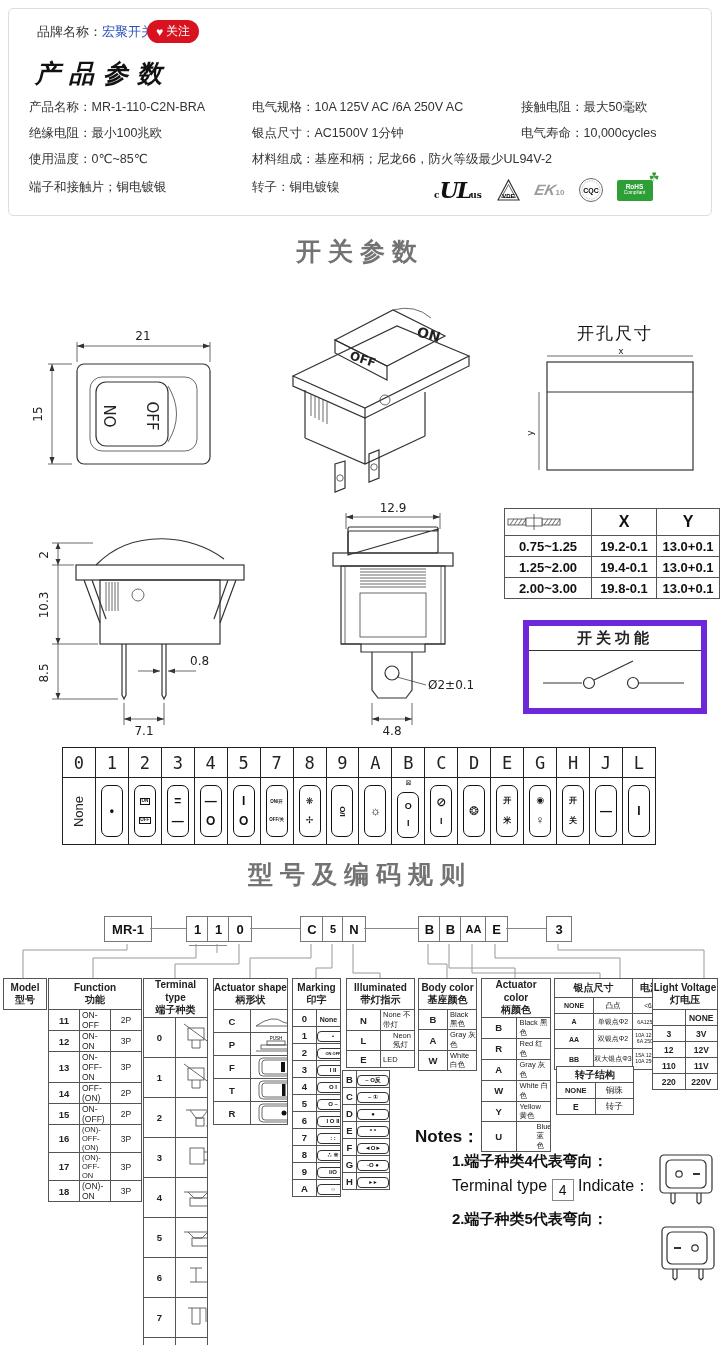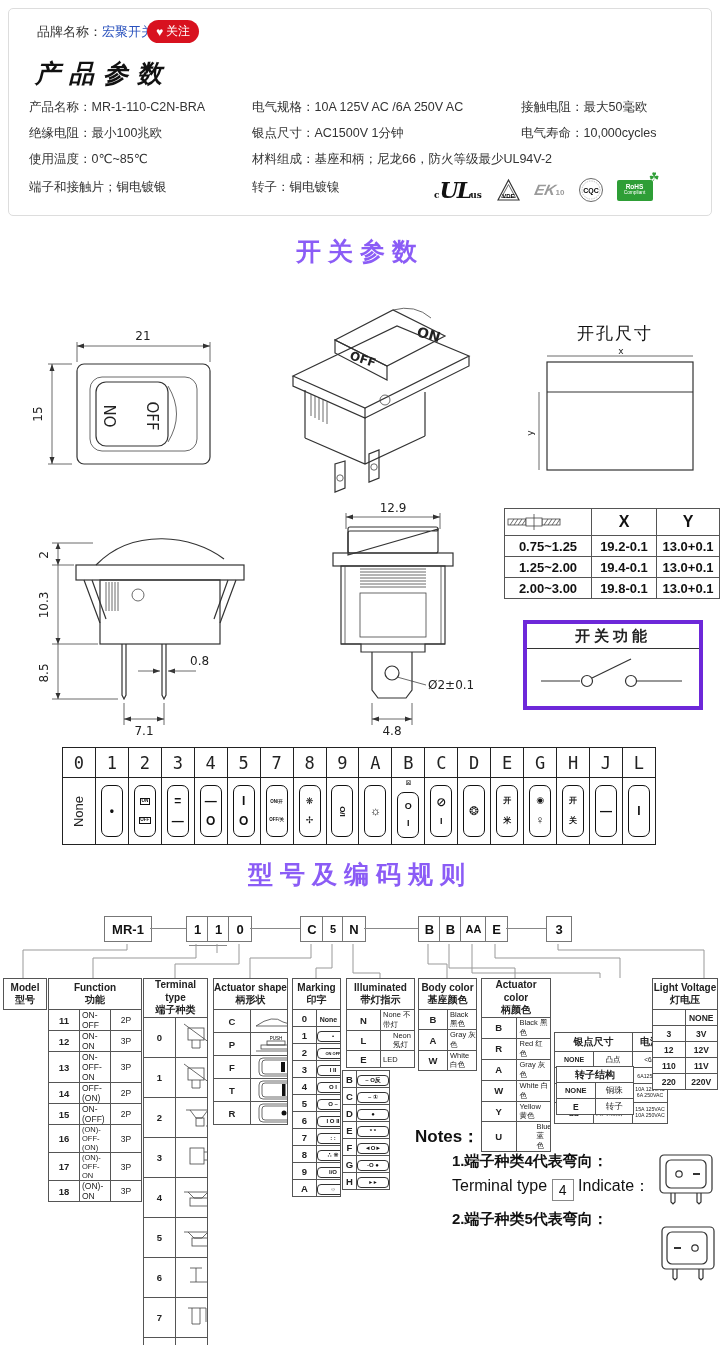--- a/index.html
+++ b/index.html
@@ -16,31 +16,31 @@
   .certs{left:425px;top:158px;width:285px;height:46px;display:flex;align-items:center;gap:13px;}
   .ulwrap{font-family:"DejaVu Serif",serif;color:#111;}
   .ulbig{font-size:22px;font-weight:bold;font-style:italic;letter-spacing:-2px;margin-top:28px;}
   .ulsm{font-size:9px;font-weight:bold;}
   .ek{color:#9a9a9a;font-weight:bold;font-style:italic;font-size:15px;transform:skewX(-12deg);display:inline-block;}
   .rohs{background:#2e9e36;color:#fff;border-radius:2px;width:36px;height:21px;display:flex;flex-direction:column;
     align-items:center;justify-content:center;line-height:1;position:relative;}
   .rohs .l1{font-size:6.5px;font-weight:bold;}
   .rohs .l2{font-size:4.8px;}
   .leaf{position:absolute;top:-9px;right:-7px;color:#2e9e36;font-size:12px;}
-  .h1{left:0;width:720px;text-align:center;font-size:25px;font-weight:bold;letter-spacing:7px;color:#8b5cf6;}
+  .h1{left:0;width:720px;text-align:center;font-size:25px;font-weight:bold;letter-spacing:7px;color:#737373;}
   svg{display:block;}
   .dtxt{font-family:"DejaVu Sans",sans-serif;font-size:12px;fill:#222;}
   .lw{stroke:#333;fill:none;stroke-width:1.2;}
   .lt{stroke:#444;fill:none;stroke-width:0.8;}
   table{border-collapse:collapse;table-layout:fixed;background:#fff;}
   td,th{border:1px solid #555;padding:0;text-align:center;overflow:hidden;}
   .cutt{font-size:13px;font-weight:bold;color:#111;}
   .cutt th{font-size:16px;font-weight:bold;height:26px;}
   .cutt td{height:20px;}
-  .fbox{border:4px solid #6d28d9;}
+  .fbox{border:6px solid #6d28d9;}
   .fbox .ft{height:24px;border-bottom:1px solid #333;font-size:15px;font-weight:bold;
     display:flex;align-items:center;justify-content:center;letter-spacing:4px;}
   
   .bigct{left:62px;top:747px;width:594px;}
   .bigct th{height:29px;font-family:"DejaVu Sans Mono",monospace;font-size:17px;font-weight:normal;border:1.5px solid #222;}
   .bigct td{height:66px;vertical-align:middle;border:1.5px solid #222;position:relative;}
   .pill{width:20px;height:50px;border:1.5px solid #111;border-radius:7px;margin:0 auto;display:flex;flex-direction:column;
     align-items:center;justify-content:space-evenly;font-weight:bold;color:#111;}
   .pill span:empty{display:none;}
   .pt{font-size:9px;line-height:1;}
@@ -781,21 +781,21 @@
           <td style="height:16px" class="code">Y</td>
           <td style="text-align:left;padding-left:3px;font-size:7.5px">Yellow 黄色</td>
         </tr>
     <tr>
           <td style="height:16px" class="code">U</td>
           <td style="text-align:left;padding-left:20px;font-size:7.5px">Blue 蓝色</td>
         </tr>
   </tbody>
     </table>
 
-  <table class="a bt" style="left:554px;top:1032px;width:114px">
+  <table class="a bt" style="left:554px;top:978px;width:114px">
     <tbody>
         <tr>
       <th colspan="2" style="height:18px;font-size:10px" class="colhead">银点尺寸</th>
       <th style="width:34px;height:18px;font-size:10px" class="colhead">电流</th>
     </tr>
     <tr>
           <td style="width:22px;height:13px;font-size:7px" class="code">NONE</td>
           <td style="font-size:7.5px">凸点</td>
           <td style="font-size:6.5px">&lt;6A</td>
         </tr>

